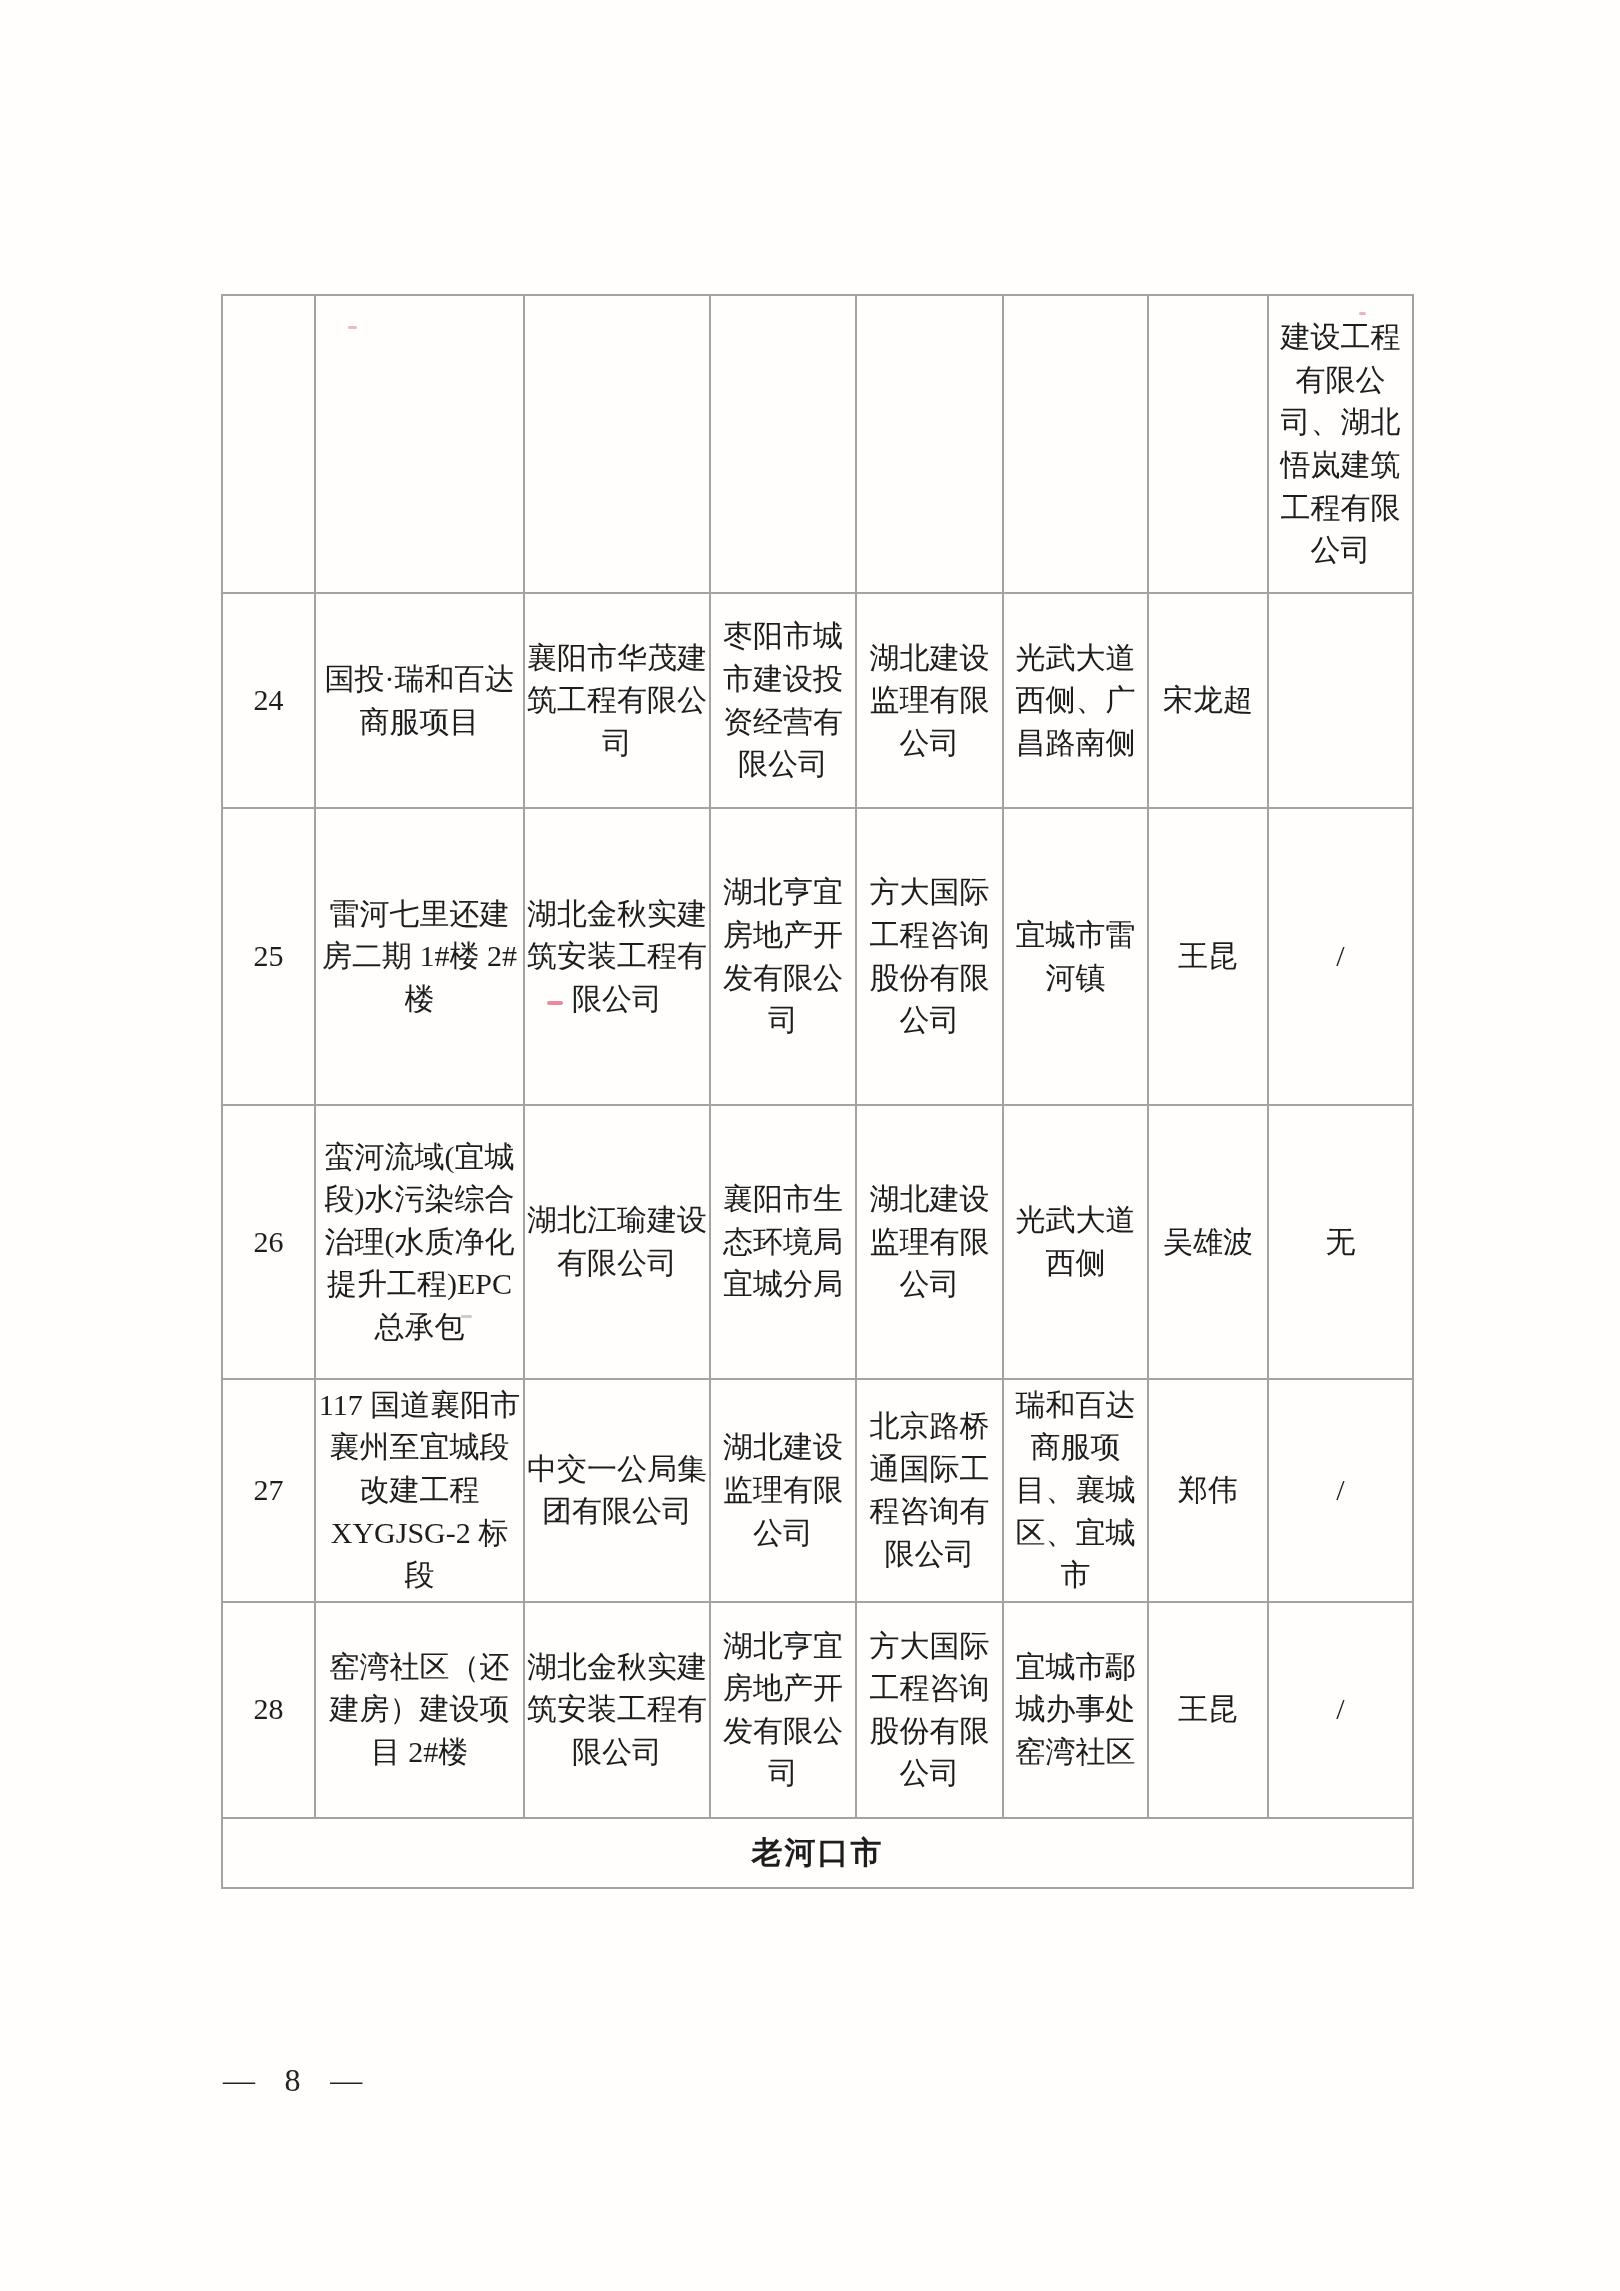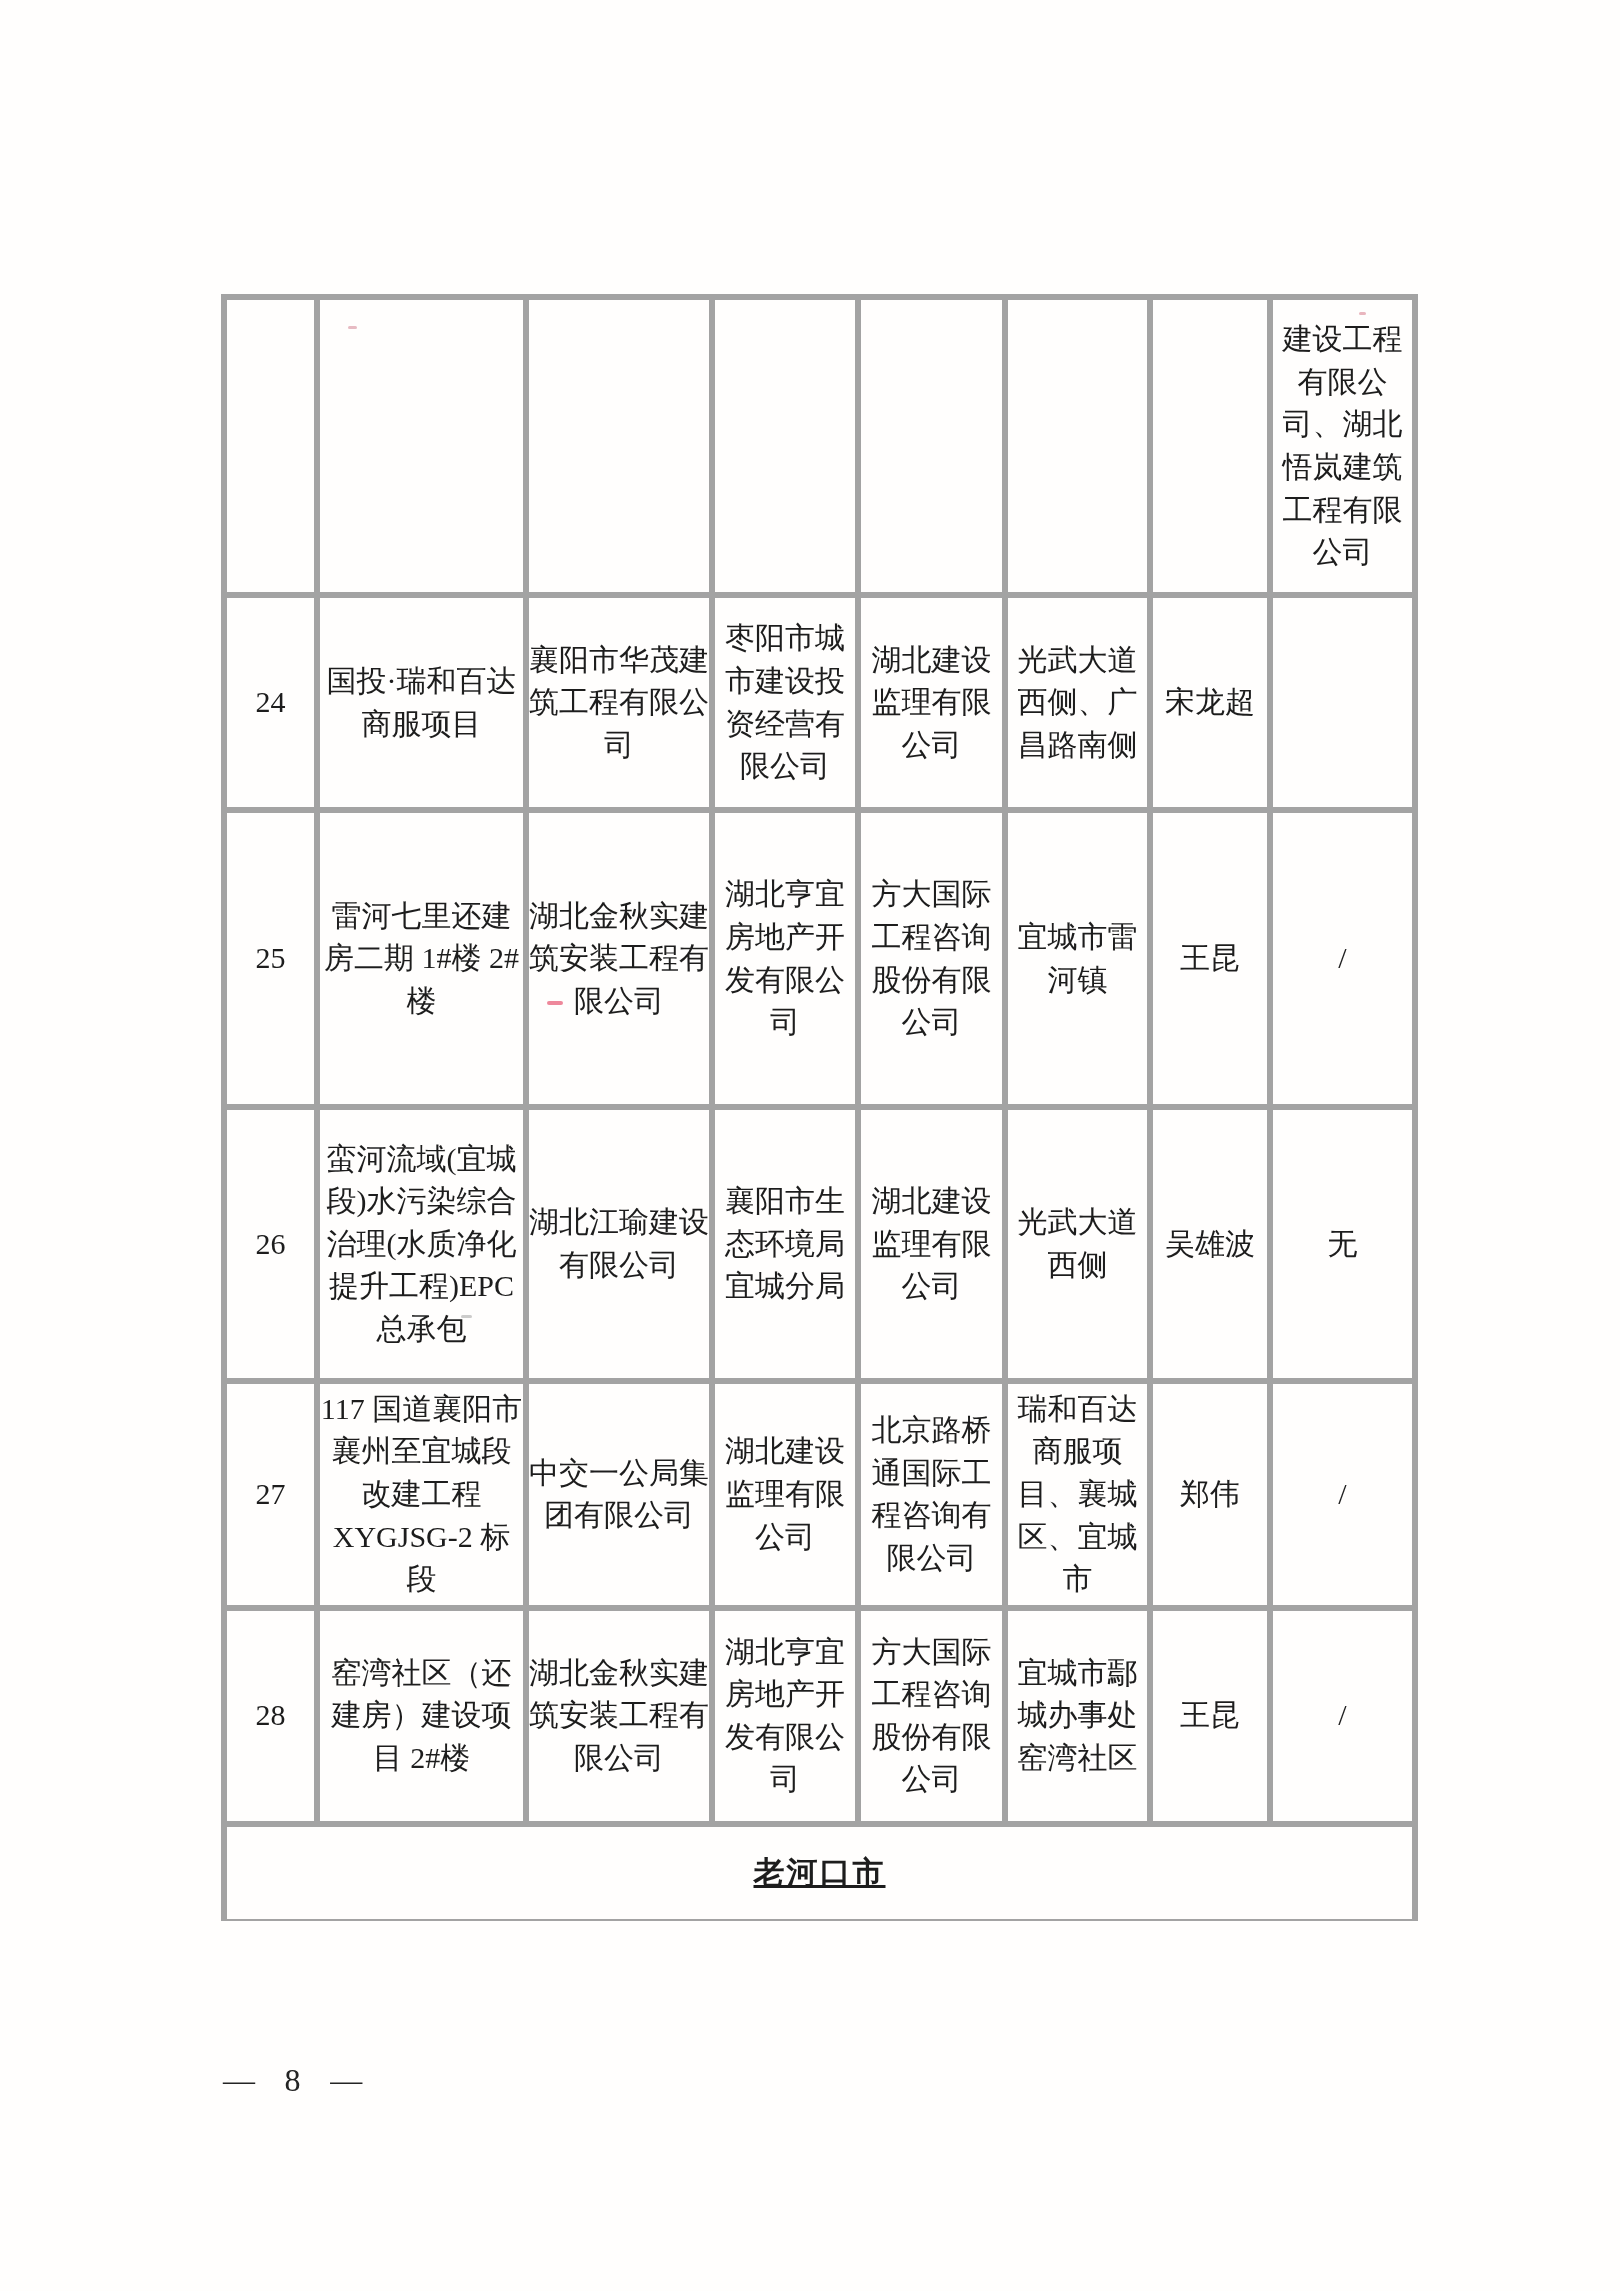--- a/index.html
+++ b/index.html
@@ -19,21 +19,21 @@
     position: absolute;
     left: 221px;
     top: 294px;
     border-collapse: collapse;
     table-layout: fixed;
     font-size: 30px;
     color: #1d1d1d;
     border: 2.9px solid #1f1f1f;
   }
   table.doc-table td {
-    border: 6px solid #a3a3a3;
+    border: 2px solid #a3a3a3;
     text-align: center;
     vertical-align: middle;
     line-height: 1.42;
     padding: 3.9px 0;
     overflow: hidden;
     word-break: break-word;
   }
   td.c-no        { padding: 3.9px 5.9px;  }
   td.c-project   { padding: 3.9px 16.7px; }
   td.c-contractor{ padding: 3.9px 8.8px;  }
@@ -48,21 +48,21 @@
     letter-spacing: 2px;
     border-bottom-width: 2.9px;
   }
   tr.h-cont { height: 298px; }
   tr.h-r24  { height: 215px; }
   tr.h-sec1 { height: 71px;  }
   tr.h-r25  { height: 297px; }
   tr.h-r26  { height: 274px; }
   tr.h-r27  { height: 213px; }
   tr.h-r28  { height: 216px; }
-  tr.h-sec2 { height: 96px; text-decoration: underline;  }
+  tr.h-sec2 { height: 70px;  }
   .page-number {
     position: absolute;
     left: 223px;
     top: 2062px;
     font-size: 32px;
     letter-spacing: 10.8px;
     color: #242424;
     white-space: nowrap;
   }
   

